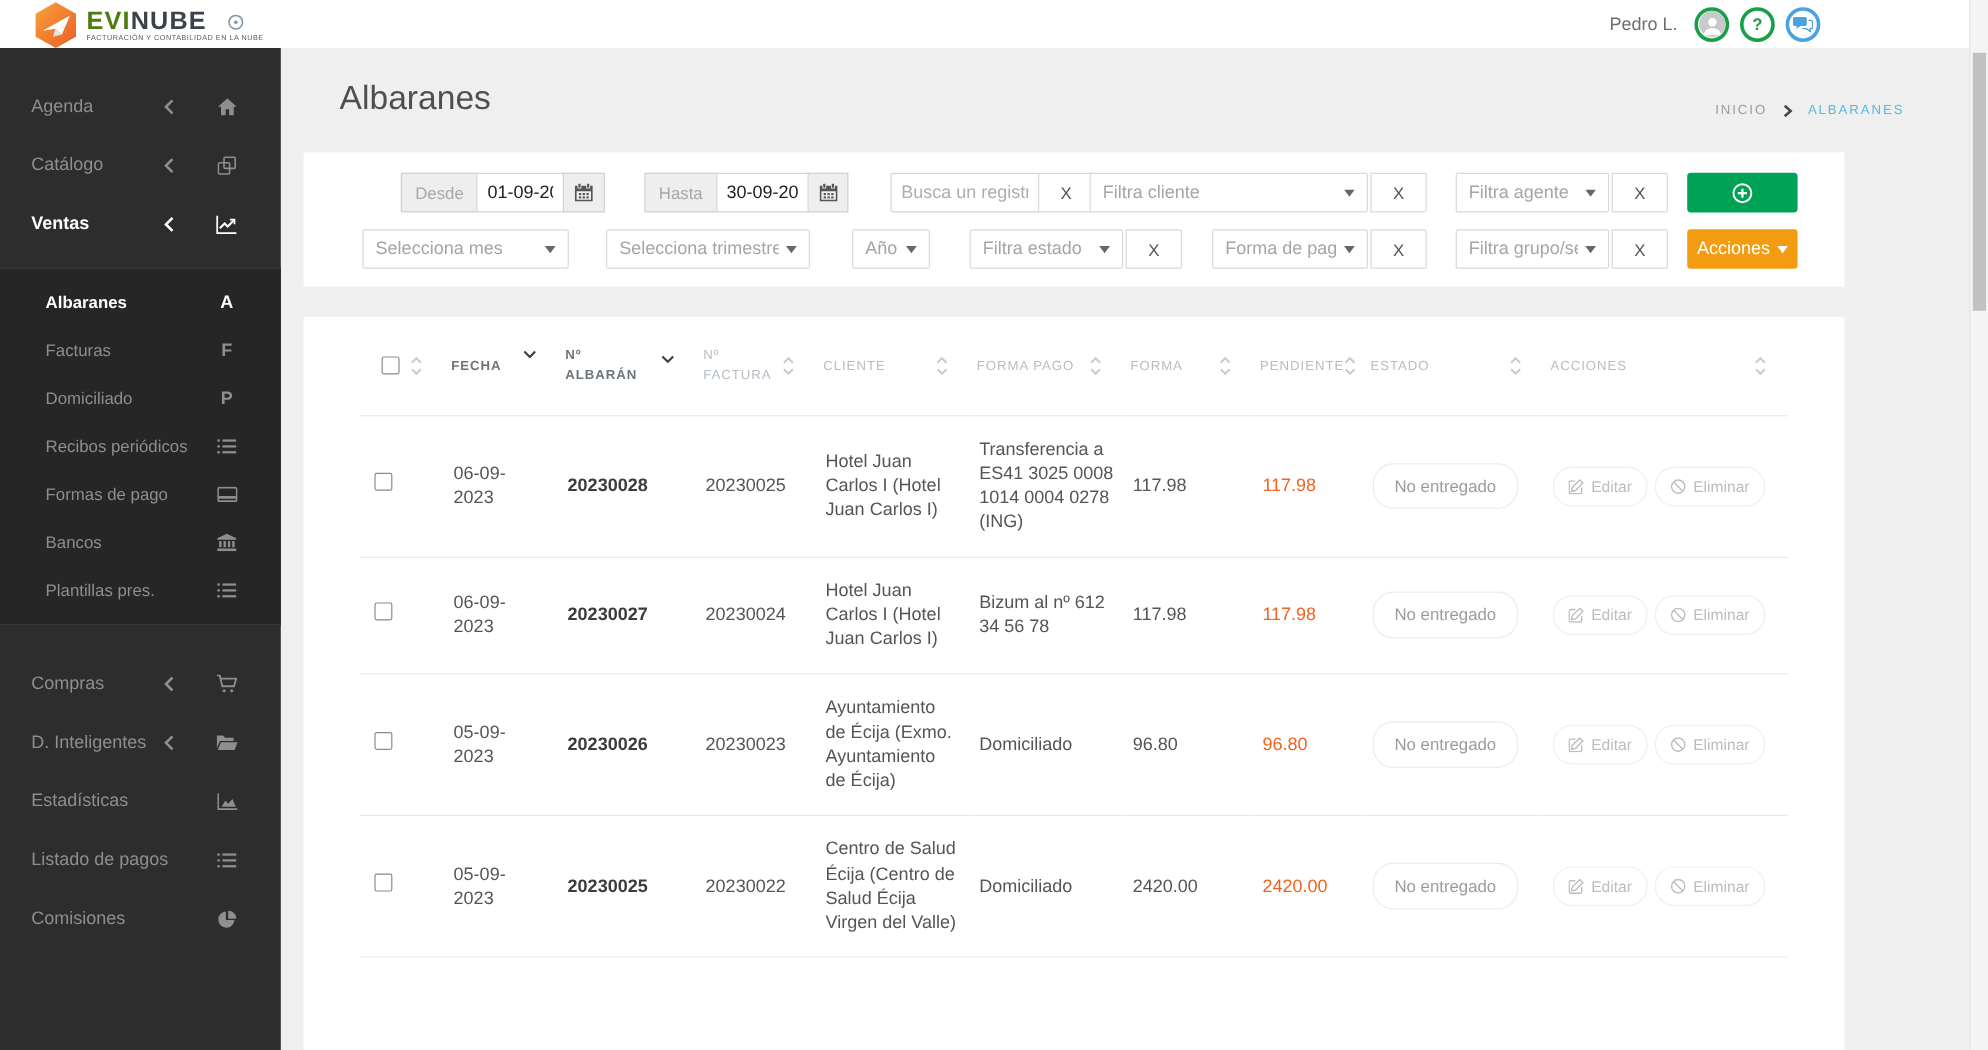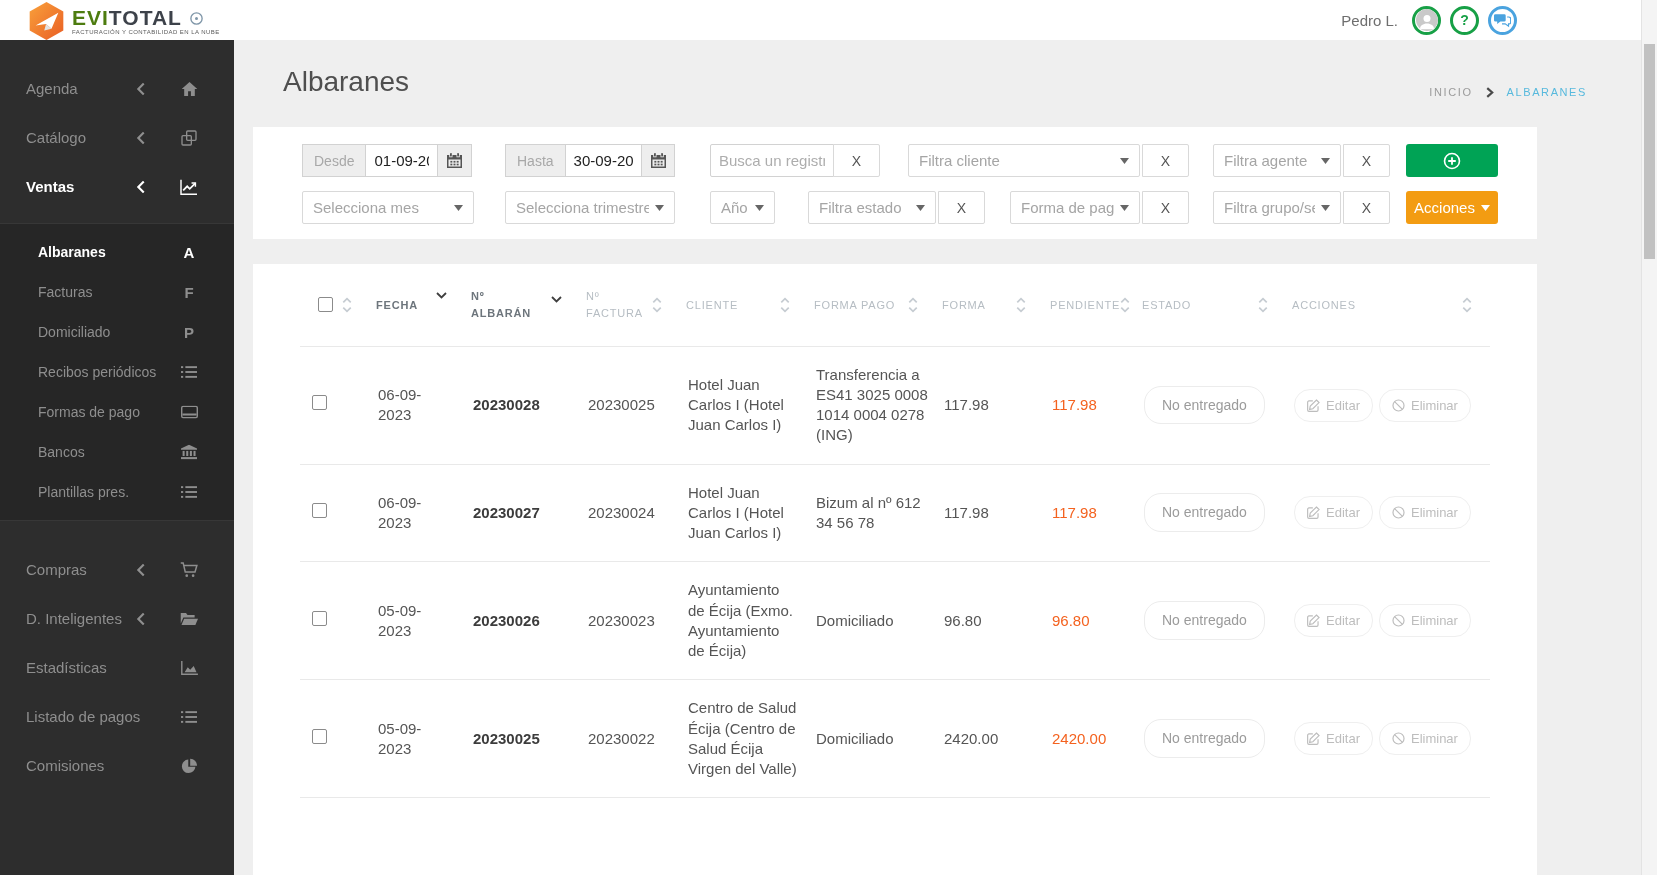--- a/index.html
+++ b/index.html
@@ -39,21 +39,21 @@
   
   .main { position:absolute; left:234px; top:40px; width:1407px; height:835px; }
   .page-title { position:absolute; left:49px; top:26px; font-size:28px; color:#4f4f4f; font-weight:400; }
   .breadcrumb { position:absolute; right:54px; top:46px; font-size:11px; letter-spacing:1.6px; display:flex; gap:13px; align-items:center; }
   .bc-home { color:#9b9b9b; cursor:pointer; }
   .bc-sep { display:flex; }
   .bc-cur { color:#57b9dd; }
   
   .filter-card { position:absolute; left:19px; top:87px; width:1284px; height:112px; background:#fff; }
   .filter-card > * { position:absolute; }
-  .ig { display:flex; height:33px; }
+  .ig { display:flex; height:33px;margin-left:32px; }
   .addon { background:#eee; border:1px solid #d2d2d2; color:#a8a8a8; font-size:14px; display:flex; align-items:center; padding:0 11px; }
   .tin { border:1px solid #d2d2d2; border-left:none; font-size:15px; color:#222; padding:0 8px; min-width:0; outline:none; font-family:inherit; }
   .tin.bord { border-left:1px solid #d2d2d2; border-radius:2px 0 0 2px; color:#333; }
   .tin::placeholder { color:#adadad; }
   .cal { background:#eee; border:1px solid #d2d2d2; border-left:none; width:36px; display:flex; align-items:center; justify-content:center; color:#555; cursor:pointer; }
   .xbtn { height:33px; width:47px; border:1px solid #d9d9d9; background:#fff; color:#555; font-size:14px; display:flex; align-items:center; justify-content:center; border-radius:0 2px 2px 0; cursor:pointer; font-family:inherit; padding:0; }
   .sel { border:1px solid #d9d9d9; background:#fff; height:33px; border-radius:2px; display:flex; align-items:center; justify-content:space-between; padding:0 10px; cursor:pointer; overflow:hidden; }
   .sel .ph { color:#a5a5a5; font-size:15px; white-space:nowrap; overflow:hidden; }
   .sel .caret { color:#666; display:flex; margin-left:6px; flex:0 0 auto; }
   .add-btn { width:92px; height:33px; background:#00a355; border:none; border-radius:3px; display:flex; align-items:center; justify-content:center; cursor:pointer; }
@@ -93,21 +93,21 @@
           <stop offset="0" stop-color="#f9a13b"></stop>
               <stop offset="1" stop-color="#e95e24"></stop>
         </linearGradient>
           </defs>
         <polygon points="20,1 38.5,11.5 38.5,32.5 20,43 1.5,32.5 1.5,11.5" fill="url(#lg)"></polygon>
         <path d="M8 27 L33 13 L25.5 30.5 L19.5 25.2 Z" fill="#ffffff"></path>
         <path d="M19.5 25.2 L25.5 30.5 L17.5 32.5 Z" fill="#e3e3e3"></path>
       </svg>
     </span>
     <span class="brand">
-      <span class="brand-line"><span class="brand-evi">EVI</span><span class="brand-gest">TOTAL</span></span>
+      <span class="brand-line"><span class="brand-evi">EVI</span><span class="brand-gest">NUBE</span></span>
       <span class="tagline">FACTURACIÓN Y CONTABILIDAD EN LA NUBE</span>
     </span>
   </div>
   <span class="target-btn"><svg width="15" height="15" viewBox="0 0 20 20" fill="none" stroke="currentColor" stroke-width="1.8">
         <circle cx="10" cy="10" r="7.5"></circle>
         <circle cx="10" cy="10" r="2" fill="currentColor" stroke="none"></circle>
       </svg></span>
   <div class="topbar-right">
     <span class="user-name">Pedro L.</span>
     <span class="circle-btn avatar">

